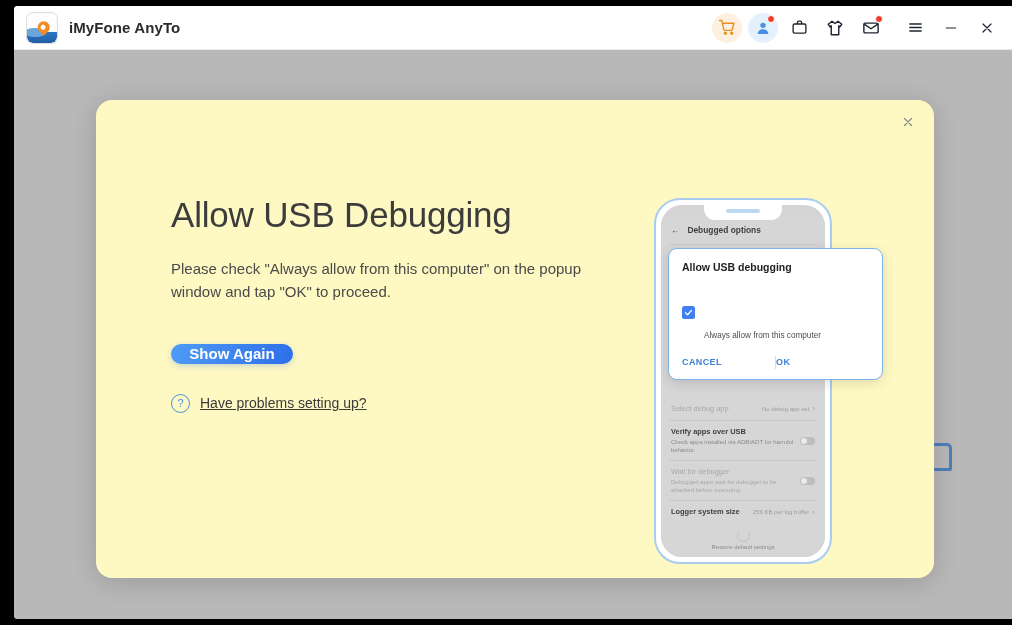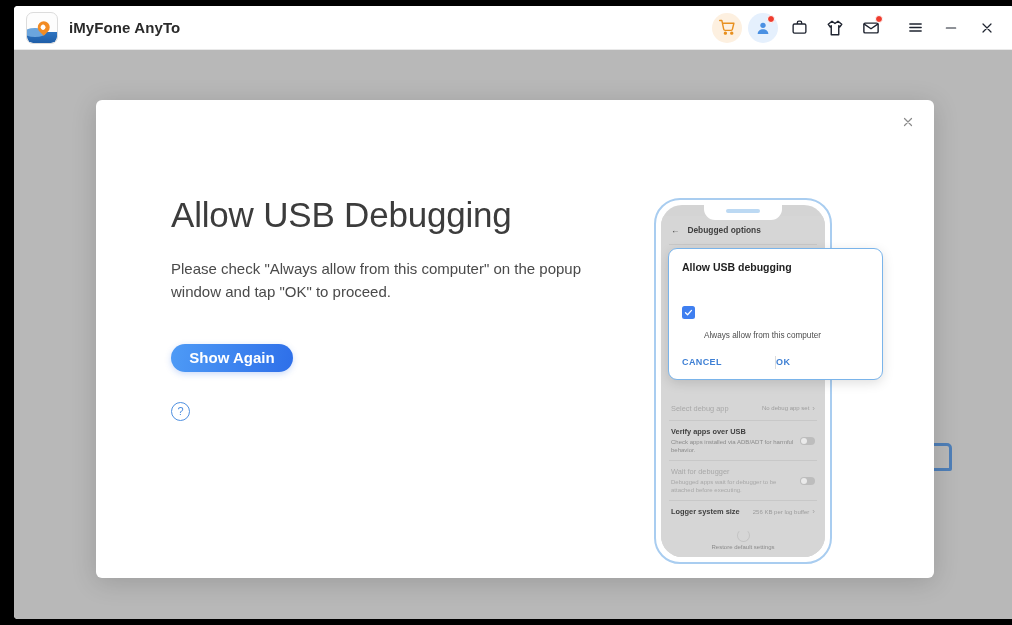--- a/index.html
+++ b/index.html
@@ -165,22 +165,22 @@
     border-radius: 2px;
   }
 
   
   .modal {
     position: absolute;
     left: 82px;
     top: 50px;
     width: 838px;
     height: 478px;
-    background: #ffffff;
-    border-radius: 6px;
+    background: #fef9c3;
+    border-radius: 16px;
     box-shadow: 0 4px 26px rgba(0,0,0,.16);
   }
   .modal-close {
     position: absolute;
     right: 14px;
     top: 10px;
     width: 24px;
     height: 24px;
     display: flex;
     align-items: center;
@@ -213,21 +213,21 @@
     font-size: 15px;
     color: #3d7fd4;
     line-height: 1.5;
     margin: 0 0 42px 0;
   }
   .show-again-btn {
     display: inline-flex;
     align-items: center;
     justify-content: center;
     width: 122px;
-    height: 28px;
+    height: 20px;
     border-radius: 18px;
     background: linear-gradient(100deg, #4e9bf6 0%, #2e6fe9 100%);
     color: #ffffff;
     font-size: 15px;
     font-weight: bold;
     border: none;
     cursor: pointer;
     box-shadow: 0 2px 6px rgba(46,111,233,.25);
   }
   .help-row {
@@ -315,21 +315,21 @@
     gap: 8px;
     padding: 9px 2px 9px 2px;
     font-size: 8.4px;
     font-weight: bold;
     color: #3f3f3f;
   }
   .s-row {
     border-top: 1px solid #c8c8c8;
     padding: 6px 2px;
     display: flex;
-    align-items: flex-start;
+    align-items: center;
     justify-content: space-between;
     gap: 6px;
   }
   .s-title {
     font-size: 7.4px;
     color: #4b4b4b;
     line-height: 1.35;
   }
   .s-sub {
     font-size: 6px;
@@ -533,20 +533,21 @@
           <path d="M6 6l12 12M18 6L6 18"></path>
         </svg>
       </div>
 
       <div class="left-col">
         <h1 class="headline">Allow USB Debugging</h1>
         <p class="subtext">Please check "Always allow from this computer" on the popup window and tap "OK" to proceed.</p>
         <button class="show-again-btn">Show Again</button>
         <div class="help-row">
           <span class="help-icon">?</span>
+          <span class="help-link">Have problems setting up?</span>
         </div>
       </div>
 
       <div class="phone">
         <div class="phone-screen">
           <div class="notch"></div>
           <div class="settings">
             <div class="s-header">
               <span>←</span>
               <span>Debugged options</span>

